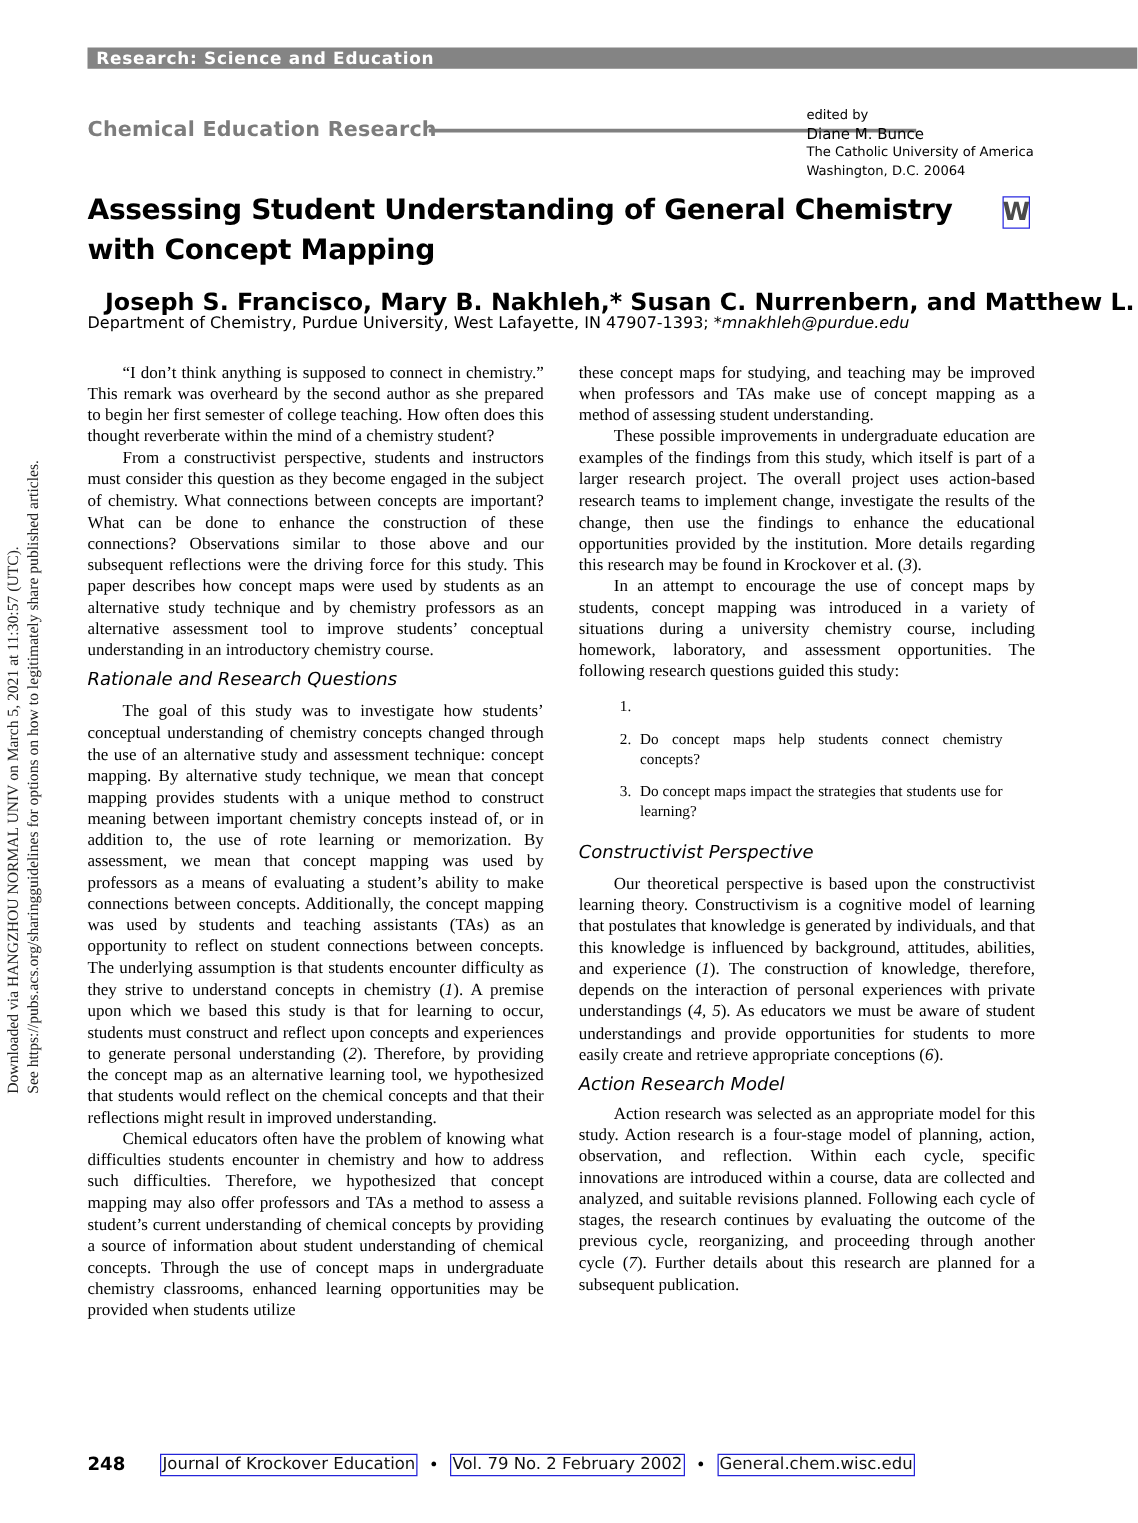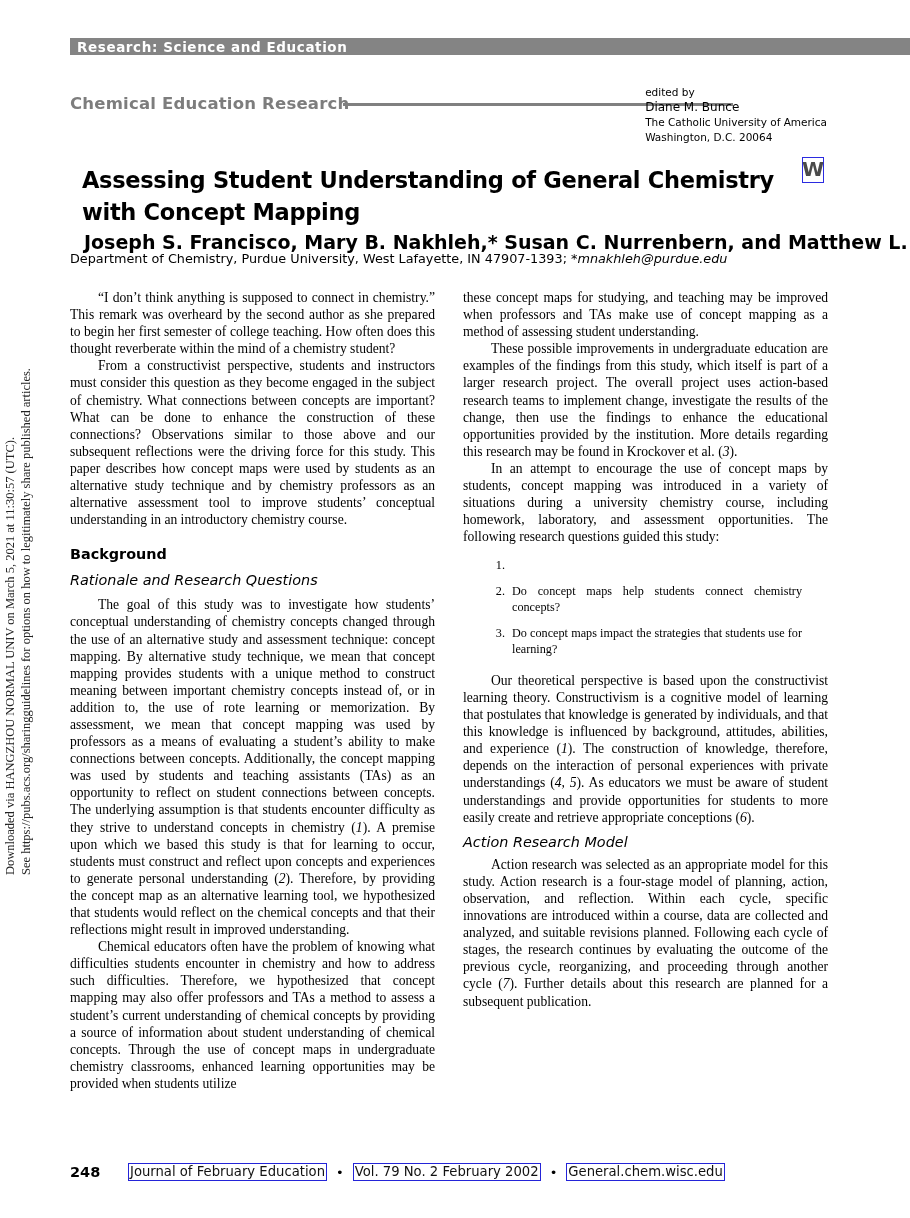--- a/index.html
+++ b/index.html
@@ -9,21 +9,21 @@
 
   #banner { position: absolute; left: 70px; top: 38px; width: 840px; height: 17px; background: #848484; }
   #banner span { position: absolute; left: 7px; top: 0; line-height: 18px; font-size: 13.5px; font-weight: bold; color: #fff; letter-spacing: 0.6px; }
 
   #section-label { position: absolute; left: 70px; top: 94px; font-size: 16.5px; font-weight: bold; color: #7d7d7d; letter-spacing: 0.2px; }
   #section-rule { position: absolute; left: 343px; top: 103px; width: 390px; height: 3px; background: #808080; }
   #editor-block { position: absolute; right: 83px; top: 85px; font-size: 10.5px; line-height: 15px; }
   #editor-block div { white-space: nowrap; }
   #editor-block .ed-name { font-size: 12px; }
 
-  #title { position: absolute; left: 70px; top: 152px; width: 700px; font-size: 22.5px; font-weight: bold; line-height: 32px; letter-spacing: -0.3px; margin: 12px; }
+  #title { position: absolute; left: 70px; top: 152px; width: 700px; font-size: 22.5px; font-weight: bold; line-height: 32px; letter-spacing: -0.3px; margin: 0; }
   #web-badge { position: absolute; left: 802px; top: 157px; width: 22px; height: 26px; border: 1px solid #2b2be0; box-sizing: border-box; display: flex; align-items: center; justify-content: center; background: #fff; }
   #web-badge span { font-size: 20px; font-weight: bold; color: #4a4a4a; line-height: 1; margin-top: -2px; }
 
   #authors { position: absolute; left: 84px; top: 231px; font-size: 19px; font-weight: bold; white-space: nowrap; }
   #affiliation { position: absolute; left: 70px; top: 251px; font-size: 12.8px; white-space: nowrap; }
   #affiliation i { font-style: italic; }
 
   #side-note { position: absolute; left: 2px; top: 875px; width: 600px; height: 40px; transform-origin: 0 0; transform: rotate(-90deg); font-size: 12.5px; line-height: 16px; color: #222; white-space: nowrap; }
 
   .col { position: absolute; top: 289px; width: 365px; font-size: 13.6px; line-height: 17.1px; text-align: justify; }
@@ -77,21 +77,20 @@
 <div id="affiliation" class="sans"><span>Department of Chemistry, Purdue University, West Lafayette, IN  47907-1393; </span><i>*mnakhleh@purdue.edu</i></div>
 
 <div id="side-note" class="serif">
   <div>Downloaded via HANGZHOU NORMAL UNIV on March 5, 2021 at 11:30:57 (UTC).</div>
   <div>See https://pubs.acs.org/sharingguidelines for options on how to legitimately share published articles.</div>
 </div>
 
 <div id="col-left" class="col serif">
   <p>“I don’t think anything is supposed to connect in chemistry.” This remark was overheard by the second author as she prepared to begin her first semester of college teaching. How often does this thought reverberate within the mind of a chemistry student?</p>
   <p>From a constructivist perspective, students and instructors must consider this question as they become engaged in the subject of chemistry. What connections between concepts are important? What can be done to enhance the construction of these connections? Observations similar to those above and our subsequent reflections were the driving force for this study. This paper describes how concept maps were used by students as an alternative study technique and by chemistry professors as an alternative assessment tool to improve students’ conceptual understanding in an introductory chemistry course.</p>
-  <h2 class="sans h-bg">Background</h2>
   <h3 class="sans h-rat">Rationale and Research Questions</h3>
   <p><span>The goal of this study was to investigate how students’ conceptual understanding of chemistry concepts changed through the use of an alternative study and assessment technique: concept mapping. By alternative study technique, we mean that concept mapping provides students with a unique method to construct meaning between important chemistry concepts instead of, or in addition to, the use of rote learning or memorization. By assessment, we mean that concept mapping was used by professors as a means of evaluating a student’s ability to make connections between concepts. Additionally, the concept mapping was used by students and teaching assistants (TAs) as an opportunity to reflect on student connections between concepts. The underlying assumption is that students encounter difficulty as they strive to understand concepts in chemistry (</span><span class="cite">1</span><span>). A premise upon which we based this study is that for learning to occur, students must construct and reflect upon concepts and experiences to generate personal understanding (</span><span class="cite">2</span><span>). Therefore, by providing the concept map as an alternative learning tool, we hypothesized that students would reflect on the chemical concepts and that their reflections might result in improved understanding.</span></p>
   <p>Chemical educators often have the problem of knowing what difficulties students encounter in chemistry and how to address such difficulties. Therefore, we hypothesized that concept mapping may also offer professors and TAs a method to assess a student’s current understanding of chemical concepts by providing a source of information about student understanding of chemical concepts. Through the use of concept maps in undergraduate chemistry classrooms, enhanced learning opportunities may be provided when students utilize </p>
 </div>
 
 <div id="col-right" class="col serif">
   <p class="noindent">these concept maps for studying, and teaching may be improved when professors and TAs make use of concept mapping as a method of assessing student understanding.</p>
   <p><span>These possible improvements in undergraduate education are examples of the findings from this study, which itself is part of a larger research project. The overall project uses action-based research teams to implement change, investigate the results of the change, then use the findings to enhance the educational opportunities provided by the institution. More details regarding this research may be found in Krockover et al. (</span><span class="cite">3</span><span>).</span></p>
   <p>In an attempt to encourage the use of concept maps by students, concept mapping was introduced in a variety of situations during a university chemistry course, including homework, laboratory, and assessment opportunities. The following research questions guided this study:</p>
   <ol class="rq">
@@ -100,25 +99,26 @@
       </li>
     <li>
         <span class="num">2.</span>
         <span class="txt">Do concept maps help students connect chemistry concepts?</span>
       </li>
     <li>
         <span class="num">3.</span>
         <span class="txt">Do concept maps impact the strategies that students use for learning?</span>
       </li>
   </ol>
+  <h3 class="sans h-cp">Constructivist Perspective</h3>
   <p><span>Our theoretical perspective is based upon the constructivist learning theory. Constructivism is a cognitive model of learning that postulates that knowledge is generated by individuals, and that this knowledge is influenced by background, attitudes, abilities, and experience (</span><span class="cite">1</span><span>). The construction of knowledge, therefore, depends on the interaction of personal experiences with private understandings (</span><span class="cite">4, 5</span><span>). As educators we must be aware of student understandings and provide opportunities for students to more easily create and retrieve appropriate conceptions (</span><span class="cite">6</span><span>).</span></p>
   <h3 class="sans h-arm">Action Research Model</h3>
   <p><span>Action research was selected as an appropriate model for this study. Action research is a four-stage model of planning, action, observation, and reflection. Within each cycle, specific innovations are introduced within a course, data are collected and analyzed, and suitable revisions planned. Following each cycle of stages, the research continues by evaluating the outcome of the previous cycle, reorganizing, and proceeding through another cycle (</span><span class="cite">7</span><span>). Further details about this research are planned for a subsequent publication.</span></p>
 </div>
 
 <div id="footer" class="sans">
   <span id="page-num">248</span>
-  <span class="flink">Journal of February Education</span>
+  <span class="flink">Journal of Krockover Education</span>
   <span class="bullet">•</span>
   <span class="flink">Vol. 79  No. 2  February 2002</span>
   <span class="bullet">•</span>
   <span class="flink">General.chem.wisc.edu</span>
 </div>
 
 </body></html>

